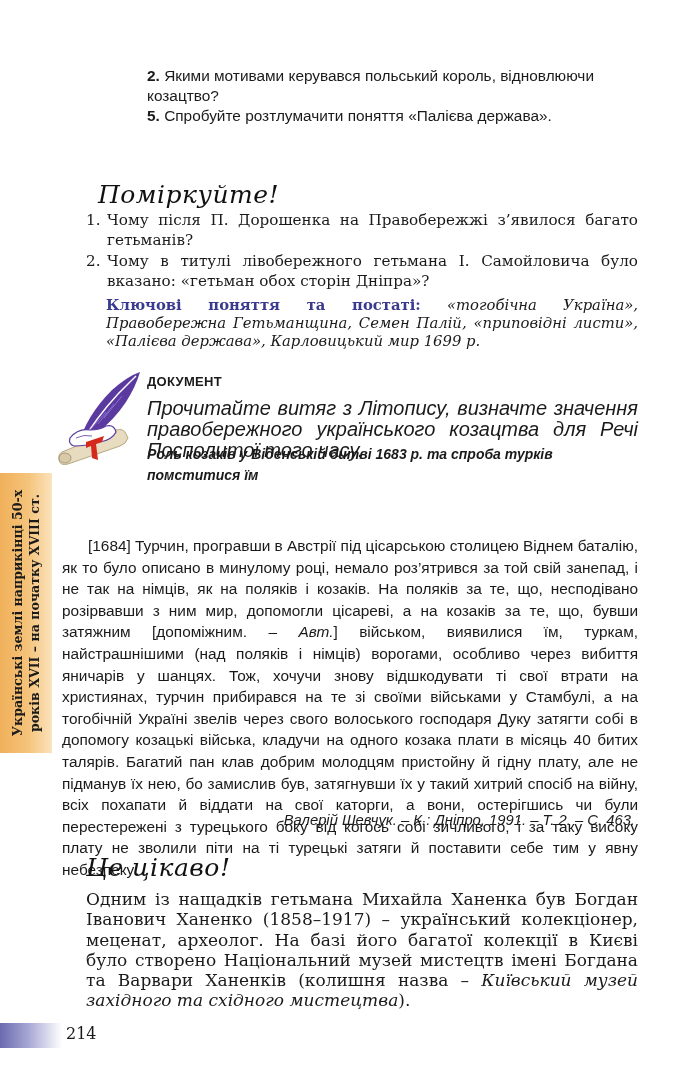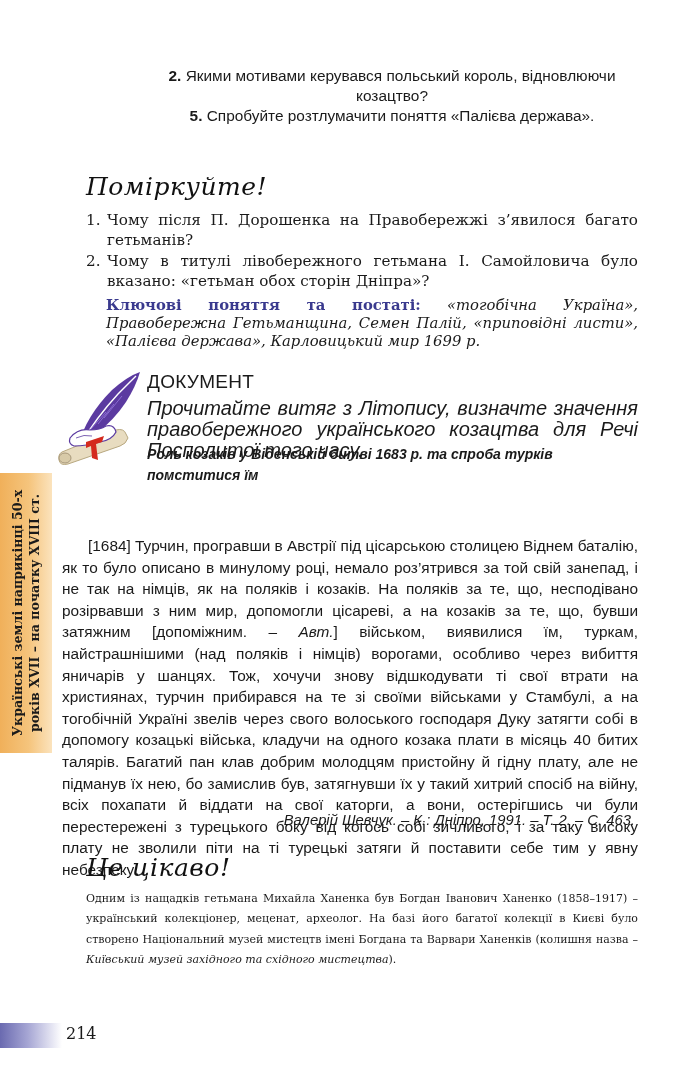--- a/index.html
+++ b/index.html
@@ -8,30 +8,30 @@
 
     .sans { font-family: "Liberation Sans", "DejaVu Sans", sans-serif; }
     .serif { font-family: "DejaVu Serif", "Liberation Serif", serif; }
     .script { font-family: "DejaVu Serif", "Liberation Serif", serif; font-style: italic; }
 
     
     .questions {
       position: absolute; left: 147px; top: 66px; width: 490px;
       font-size: 15.4px; line-height: 20.2px;
     }
-    .questions .q { text-align: center; }
+    .questions .q { text-align: left; }
     .questions .num { font-weight: bold; }
 
     
     .section-heading {
       position: absolute; left: 86px;
       font-size: 25px; line-height: 30px; color: #111;
       letter-spacing: 0.5px;
     }
-    #think-heading { top: 172px; }
+    #think-heading { top: 180px; margin-left: 12px; }
     #interesting-heading { top: 853px; }
 
     
     .think-list {
       position: absolute; left: 86px; top: 210px; width: 552px;
       font-size: 15.2px; line-height: 20.3px;
     }
     .think-item { position: relative; padding-left: 21px; text-align: justify; }
     .think-item .tnum { position: absolute; left: 0; top: 0; }
 
@@ -42,21 +42,21 @@
     }
     .key-concepts .kc-label { color: #3a3a8e; font-weight: bold; font-style: normal; }
     .key-concepts .kc-text { font-style: italic; }
 
     
     .doc-icon {
       position: absolute; left: 56px; top: 368px; width: 90px; height: 100px;
     }
     .doc-title {
       position: absolute; left: 147px; top: 372px;
-      font-size: 19px; font-weight: normal; line-height: 20px; letter-spacing: 0.3px;
+      font-size: 13px; font-weight: bold; line-height: 20px; letter-spacing: 0.3px;
     }
     .doc-instr {
       position: absolute; left: 147px; top: 398px; width: 491px;
       font-size: 20px; line-height: 21px; font-style: italic; text-align: justify;
     }
     .doc-subtitle {
       position: absolute; left: 147px; top: 444px; width: 491px;
       font-size: 14px; line-height: 21px; font-weight: bold; font-style: italic;
     }
     .doc-body {
@@ -67,21 +67,21 @@
     }
     .doc-body .avt { font-style: italic; }
     .doc-source {
       position: absolute; left: 120px; top: 810px; width: 515px;
       font-size: 14.8px; line-height: 20px; font-style: italic; text-align: right;
     }
 
     
     .interesting-text {
       position: absolute; left: 86px; top: 889px; width: 552px;
-      font-size: 11px; line-height: 20.3px; text-align: justify;
+      font-size: 17px; line-height: 20.3px; text-align: justify;
     }
     .interesting-text .it { font-style: italic; }
 
     
     .side-tab {
       position: absolute; left: 0; top: 473px; width: 52px; height: 280px;
       background: linear-gradient(to right, #f0b05a 0%, #f5c47c 55%, #fbe3bd 100%);
     }
     .side-tab-text {
       position: absolute; left: 26px; top: 140px;

